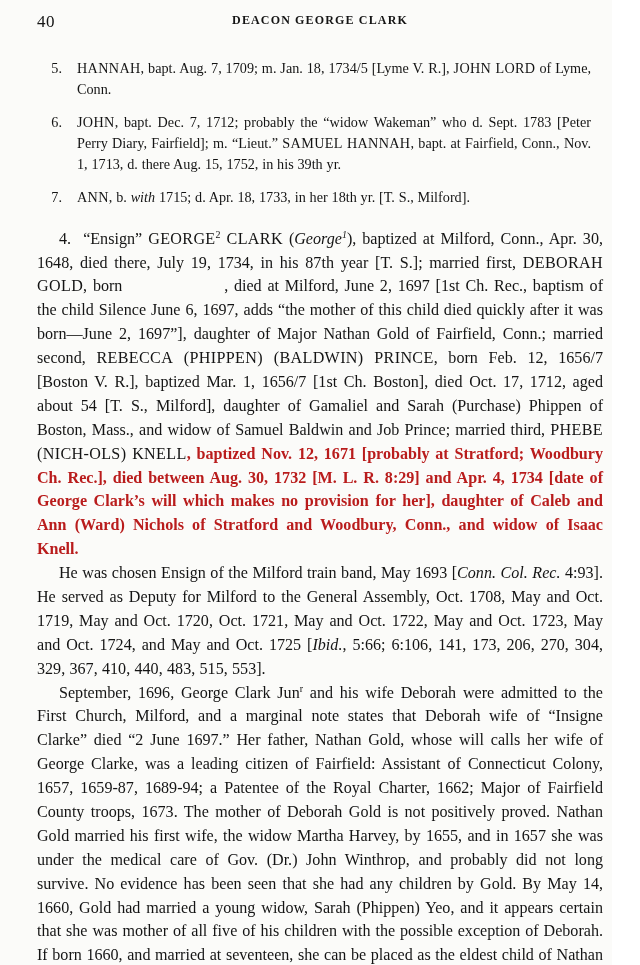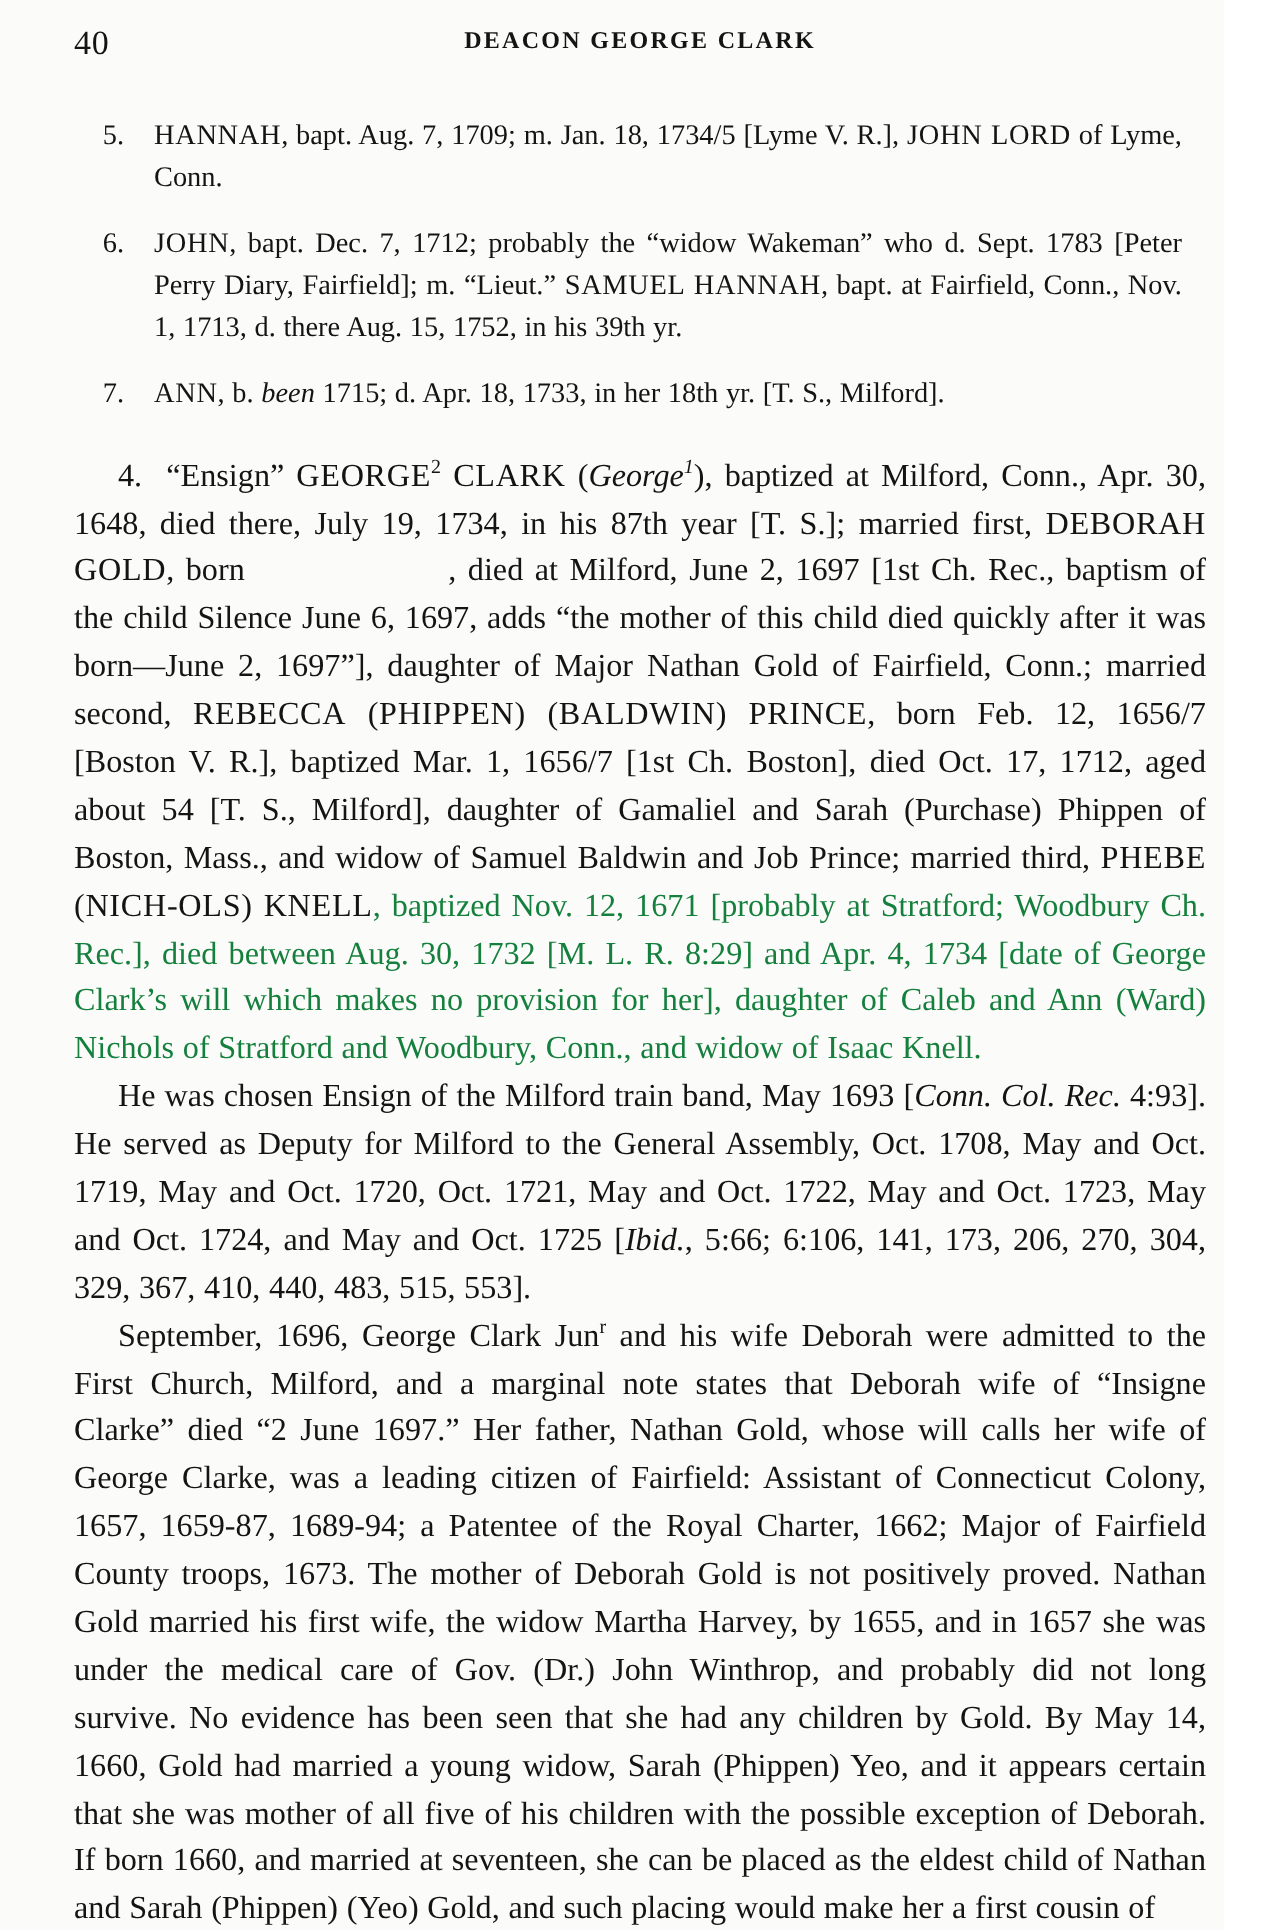--- a/index.html
+++ b/index.html
@@ -103,21 +103,21 @@
   .it { font-style: italic; }
   sup {
     font-size: 0.62em;
     vertical-align: super;
     line-height: 0;
   }
   .blank-slot {
     display: inline-block;
     width: 96px;
   }
-  .faded { color: #15803d; }
+  .faded { color: #b91c1c; font-weight: bold; }
 
   
   .para, .child-item p { word-spacing: 0.02em; }
 </style>
 </head>
 <body>
 
 <div class="page">
 
   <div class="running-head">
@@ -134,21 +134,21 @@
         <p><span class="sc">HANNAH</span><span>, bapt. Aug. 7, 1709;   m. Jan. 18, 1734/5 [Lyme V. R.], </span><span class="sc">JOHN LORD</span><span> of Lyme, Conn.</span></p>
       </li>
 
       <li class="child-item">
         <span class="num">6.</span>
         <p><span class="sc">JOHN</span><span>, bapt. Dec. 7, 1712;   probably the “widow Wakeman” who d. Sept. 1783 [Peter Perry Diary, Fairfield];   m. “Lieut.” </span><span class="sc">SAMUEL HANNAH</span><span>, bapt. at Fairfield, Conn., Nov. 1, 1713, d. there Aug. 15, 1752, in his 39th yr.</span></p>
       </li>
 
       <li class="child-item">
         <span class="num">7.</span>
-        <p><span class="sc">ANN</span><span>, b. </span><span class="it">been</span><span> 1715;   d. Apr. 18, 1733, in her 18th yr. [T. S., Milford].</span></p>
+        <p><span class="sc">ANN</span><span>, b. </span><span class="it">with</span><span> 1715;   d. Apr. 18, 1733, in her 18th yr. [T. S., Milford].</span></p>
       </li>
 
     </ul>
 
     <p class="para indent gap-before-para"><span>4.</span><span>&nbsp; </span><span>“Ensign” </span><span class="sc">GEORGE</span><sup>2</sup> <span class="sc">CLARK</span> (<span class="it">George</span><sup class="it">1</sup>)<span>, baptized at Milford, Conn., Apr. 30, 1648, died there, July 19, 1734, in his 87th year [T. S.]; married first, </span><span class="sc">DEBORAH GOLD</span><span>, born </span><span class="blank-slot"></span><span>, died at Milford, June 2, 1697 [1st Ch. Rec., baptism of the child Silence June 6, 1697, adds “the mother of this child died quickly after it was born—June 2, 1697”], daughter of Major Nathan Gold of Fairfield, Conn.; married second, </span><span class="sc">REBECCA</span> <span class="sc">(PHIPPEN)</span> <span class="sc">(BALDWIN)</span> <span class="sc">PRINCE</span><span>, born Feb. 12, 1656/7 [Boston V. R.], baptized Mar. 1, 1656/7 [1st Ch. Boston], died Oct. 17, 1712, aged about 54 [T. S., Milford], daughter of Gamaliel and Sarah (Purchase) Phippen of Boston, Mass., and widow of Samuel Baldwin and Job Prince; married third, </span><span class="sc">PHEBE</span> <span class="sc">(NICH-</span><span class="sc">OLS)</span> <span class="sc">KNELL</span><span class="faded">, baptized Nov. 12, 1671 [probably at Stratford; Woodbury Ch. Rec.], died between Aug. 30, 1732 [M. L. R. 8:29] and Apr. 4, 1734 [date of George Clark’s will which makes no provision for her], daughter of Caleb and Ann (Ward) Nichols of Stratford and Woodbury, Conn., and widow of Isaac Knell.</span></p>
 
     <p class="para indent"><span>He was chosen Ensign of the Milford train band, May 1693 [</span><span class="it">Conn. Col. Rec.</span><span> 4:93]. He served as Deputy for Milford to the General Assembly, Oct. 1708, May and Oct. 1719, May and Oct. 1720, Oct. 1721, May and Oct. 1722, May and Oct. 1723, May and Oct. 1724, and May and Oct. 1725 [</span><span class="it">Ibid.</span><span>, 5:66; 6:106, 141, 173, 206, 270, 304, 329, 367, 410, 440, 483, 515, 553].</span></p>
 
     <p class="para indent"><span>September, 1696, George Clark Jun</span><sup>r</sup><span> and his wife Deborah were admitted to the First Church, Milford, and a marginal note states that Deborah wife of “Insigne Clarke” died “2 June 1697.” Her father, Nathan Gold, whose will calls her wife of George Clarke, was a leading citizen of Fairfield: Assistant of Connecticut Colony, 1657, 1659-87, 1689-94; a Patentee of the Royal Charter, 1662; Major of Fairfield County troops, 1673. The mother of Deborah Gold is not positively proved. Nathan Gold married his first wife, the widow Martha Harvey, by 1655, and in 1657 she was under the medical care of Gov. (Dr.) John Winthrop, and probably did not long survive. No evidence has been seen that she had any children by Gold. By May 14, 1660, Gold had married a young widow, Sarah (Phippen) Yeo, and it appears certain that she was mother of all five of his children with the possible exception of Deborah. If born 1660, and married at seventeen, she can be placed as the eldest child of Nathan and Sarah (Phippen) (Yeo) Gold, and such placing would make her a first cousin of</span></p>
 

